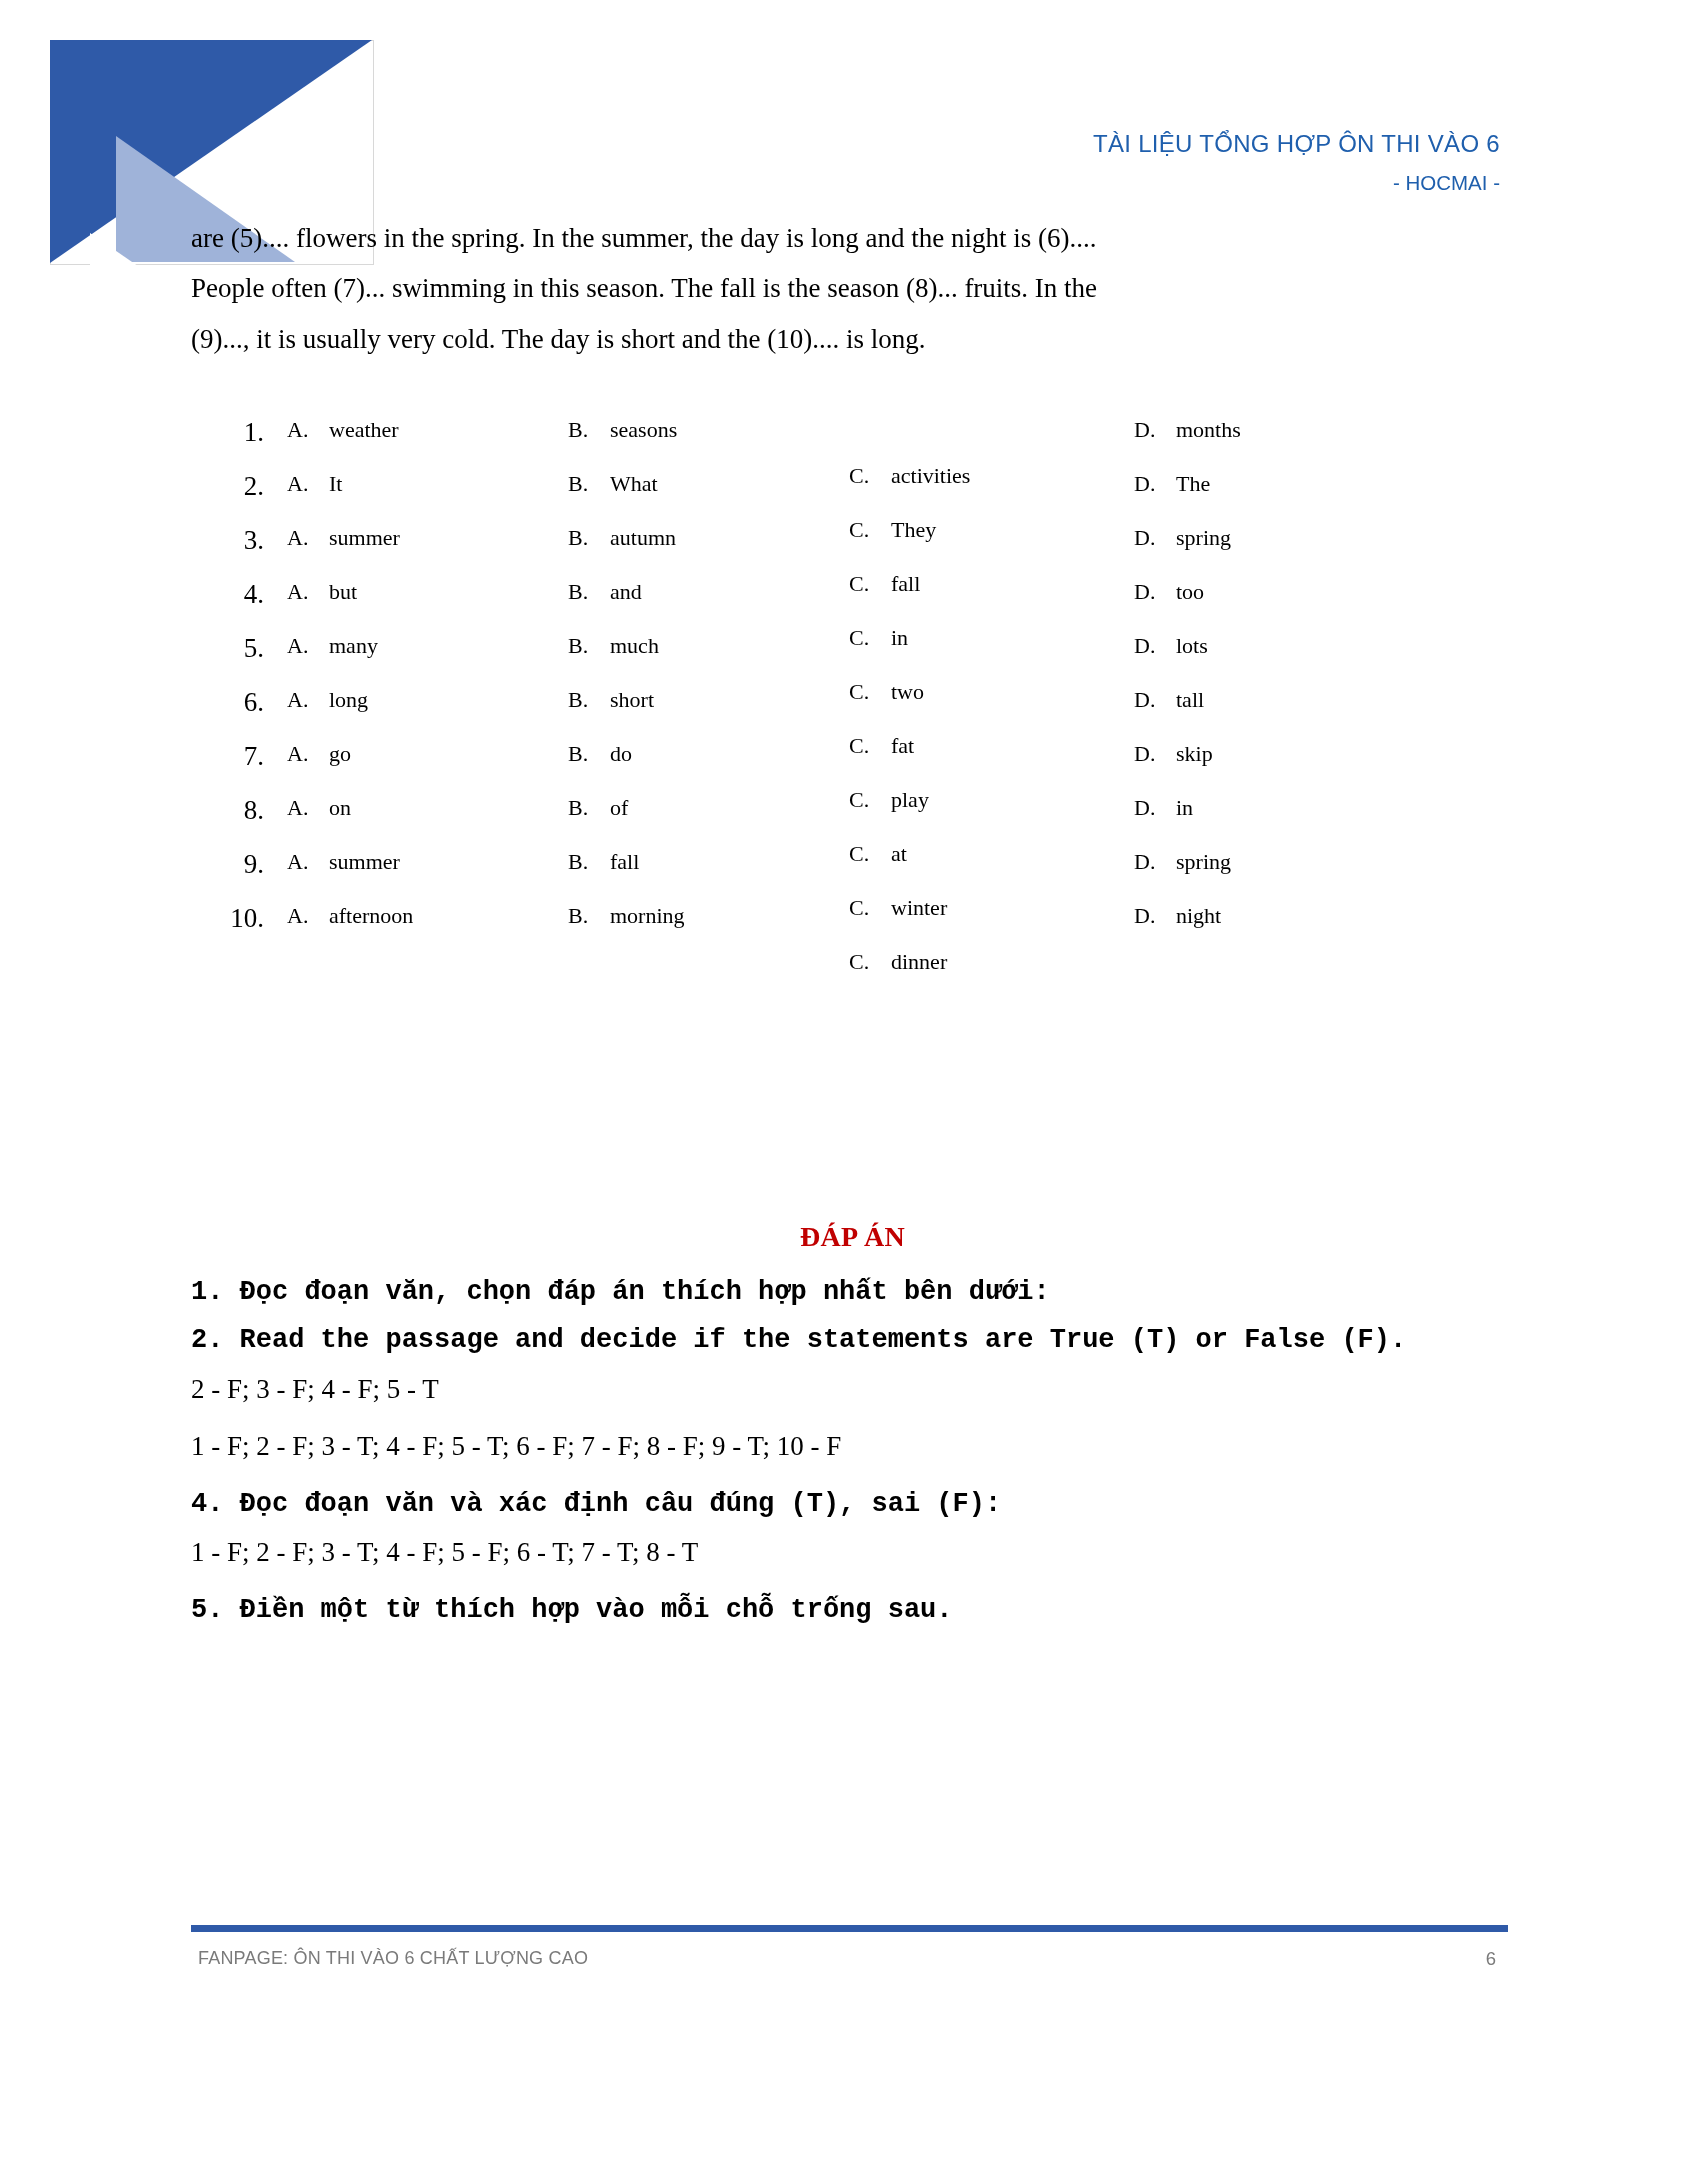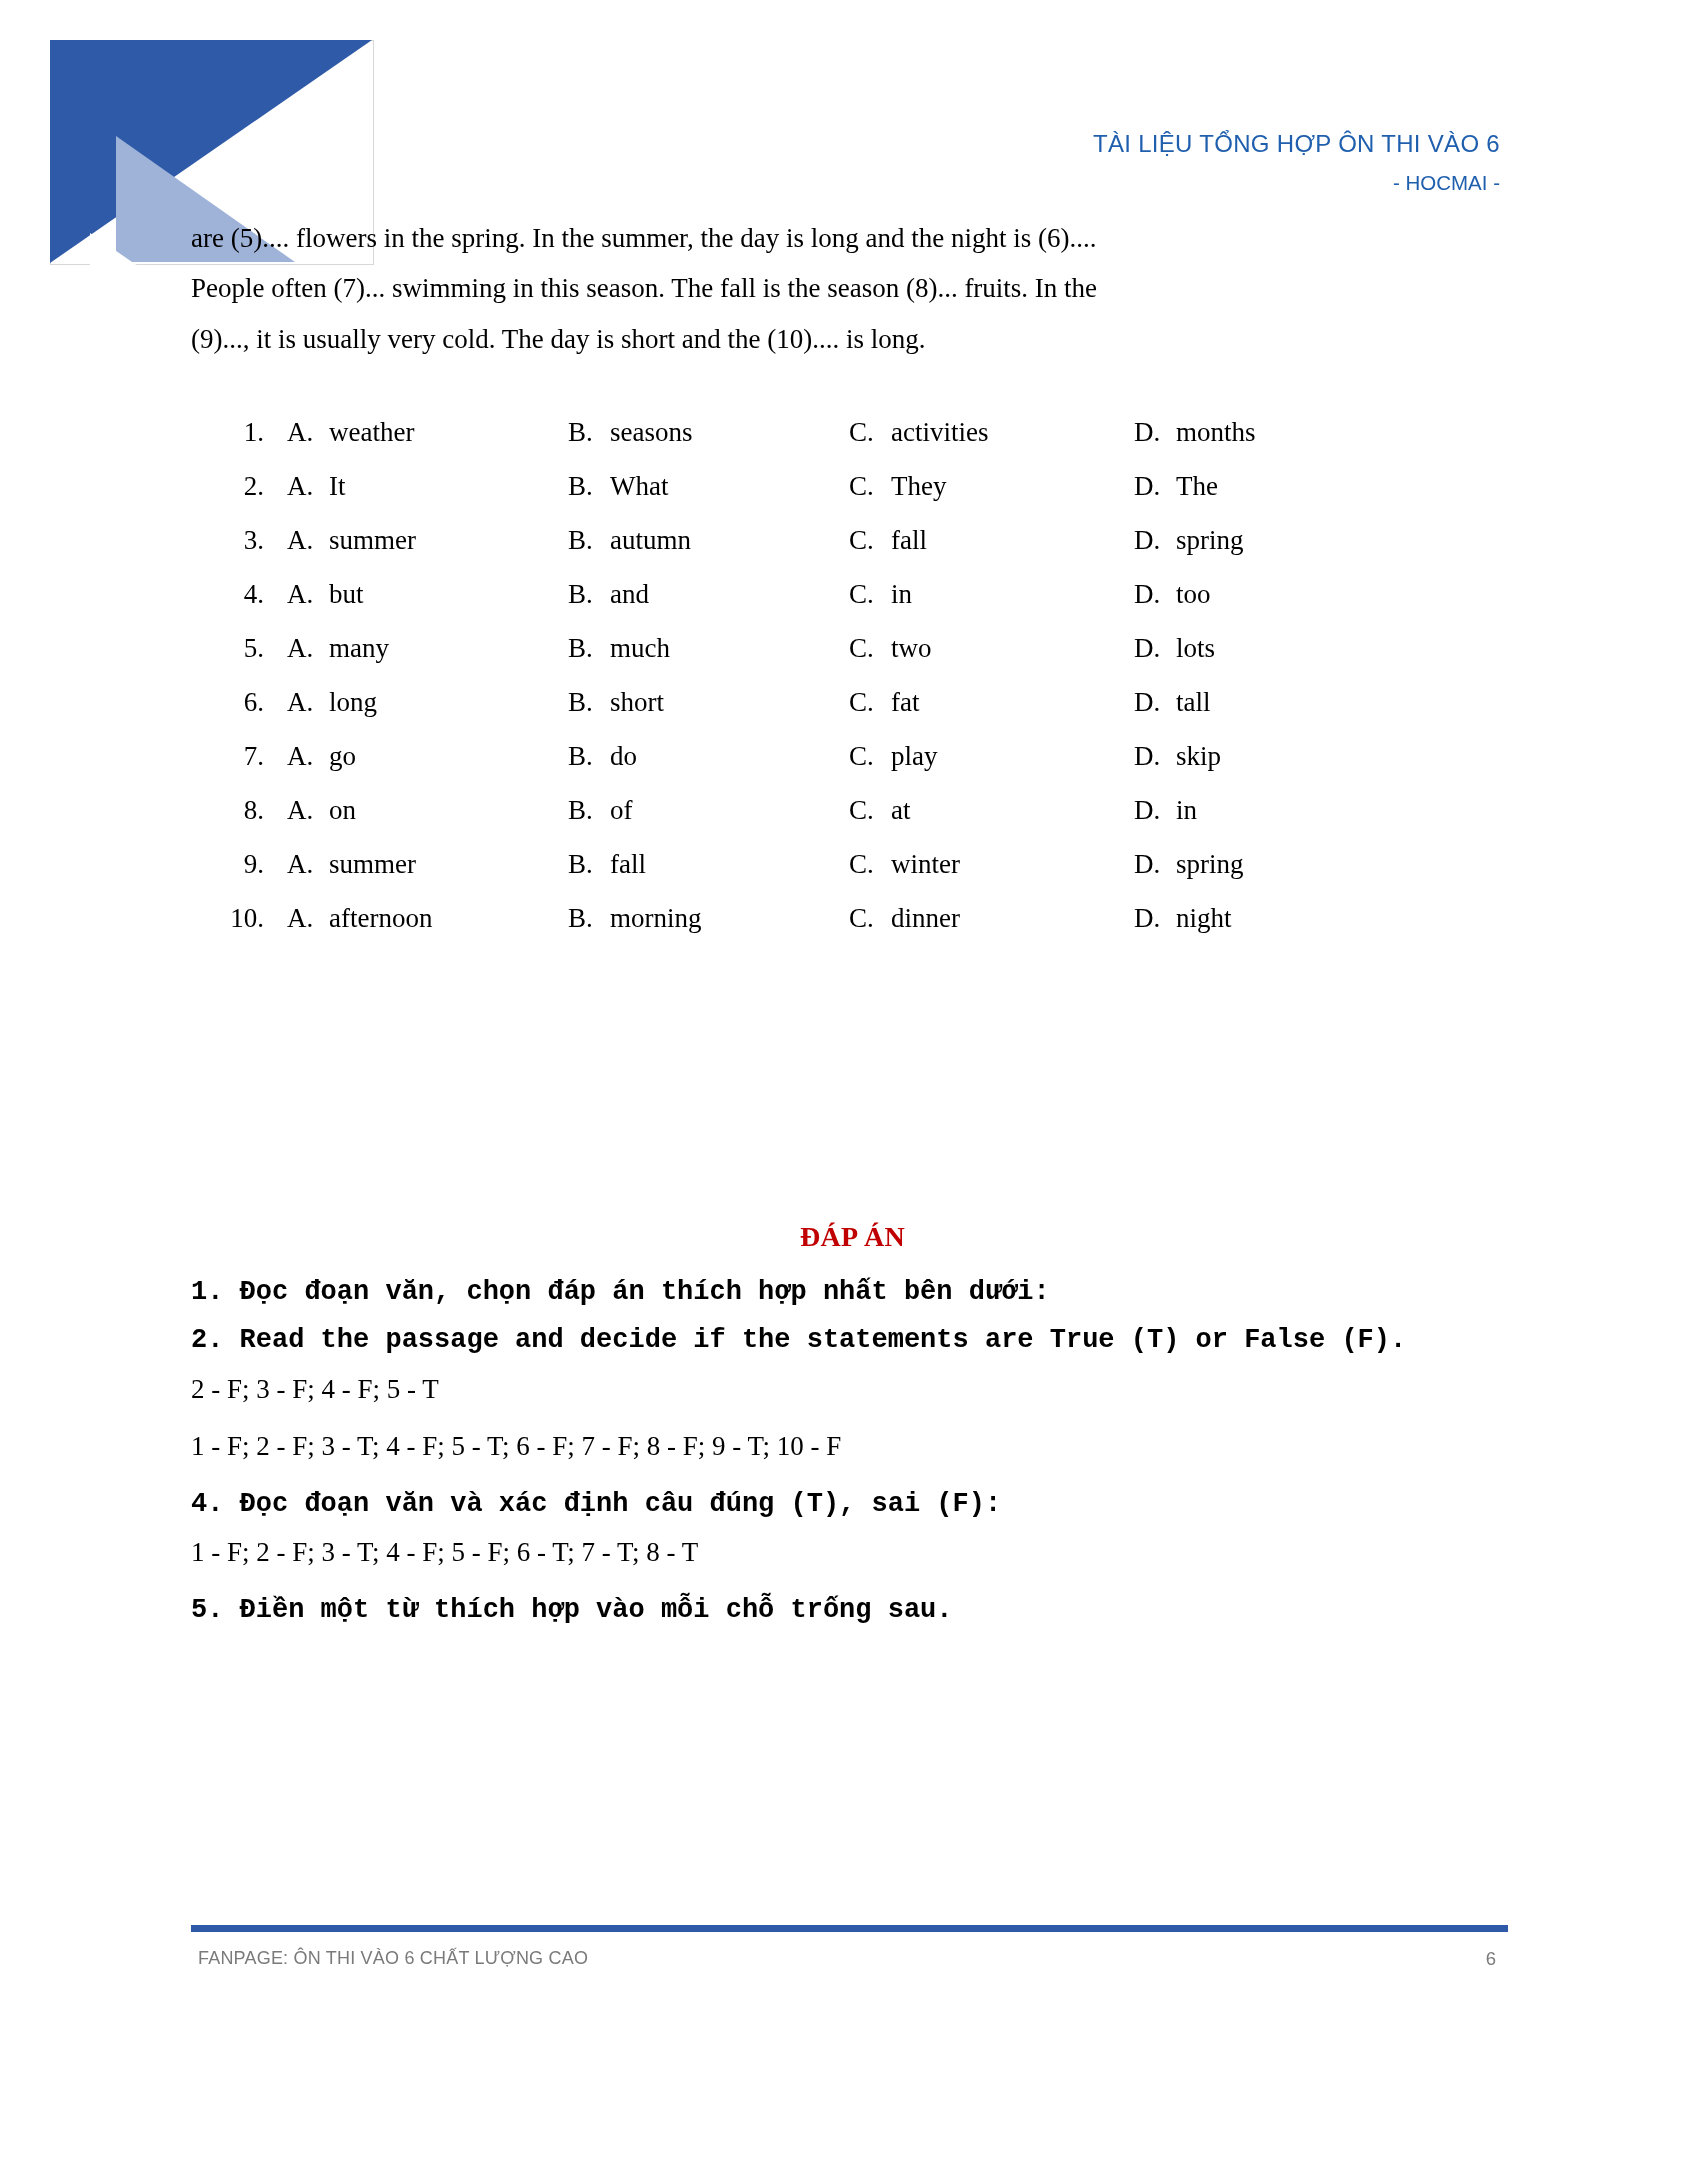--- a/index.html
+++ b/index.html
@@ -108,30 +108,30 @@
     font-size: 27px;
   }
   .qnum {
     position: absolute;
     left: 0;
     width: 73px;
     text-align: right;
   }
   .opt {
     position: absolute;
-    font-size: 27px;
+    font-size: 22px;
     white-space: nowrap;
   }
   .opt .letter {
     display: inline-block;
     width: 42px;
   }
   .optA { left: 96px; }
   .optB { left: 377px; }
-  .optC { left: 658px; }
+  .optC { left: 658px; margin-top: 46px; }
   .optD { left: 943px; }
 
   
   .answers {
     position: absolute;
     left: 191px;
     top: 1221px;
     width: 1323px;
   }
   .ans-title {

